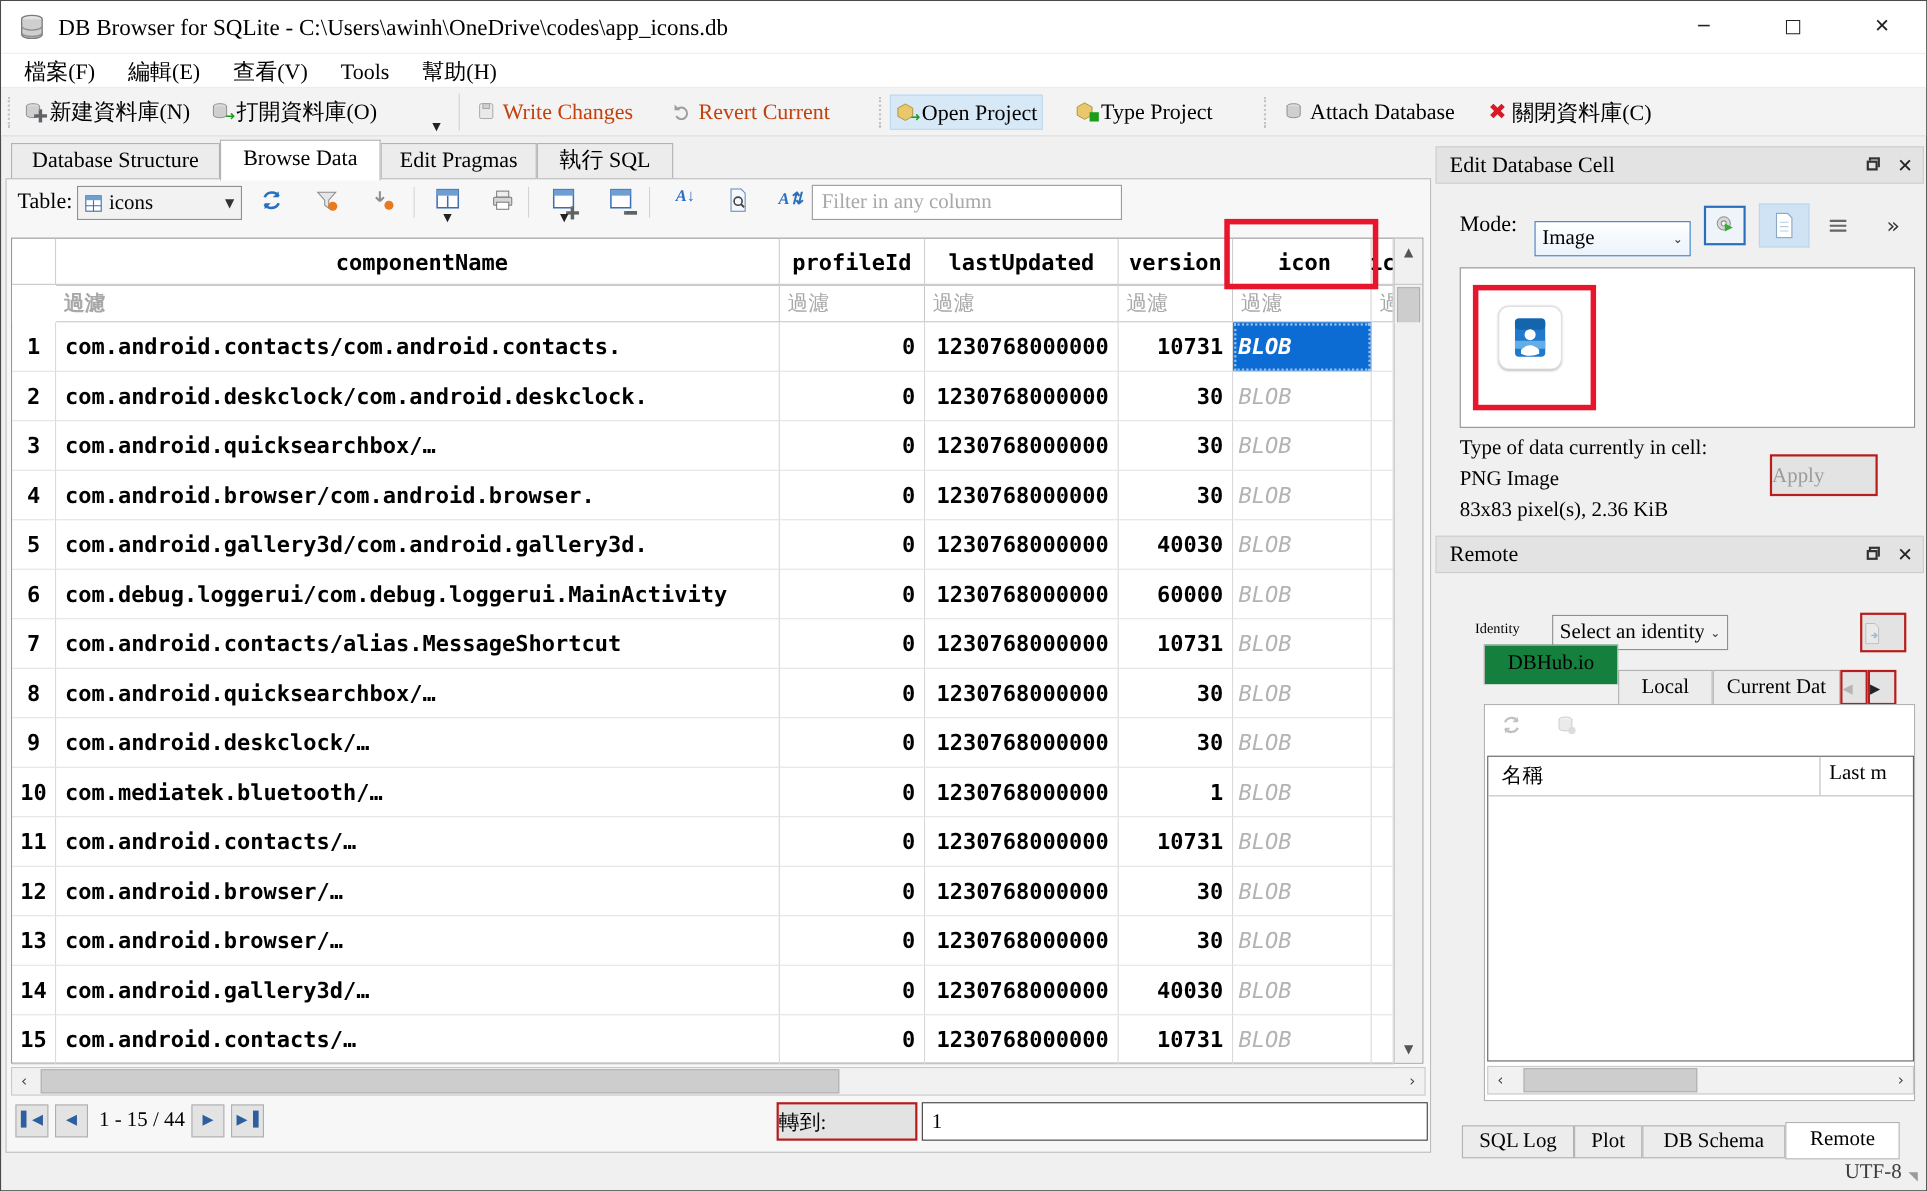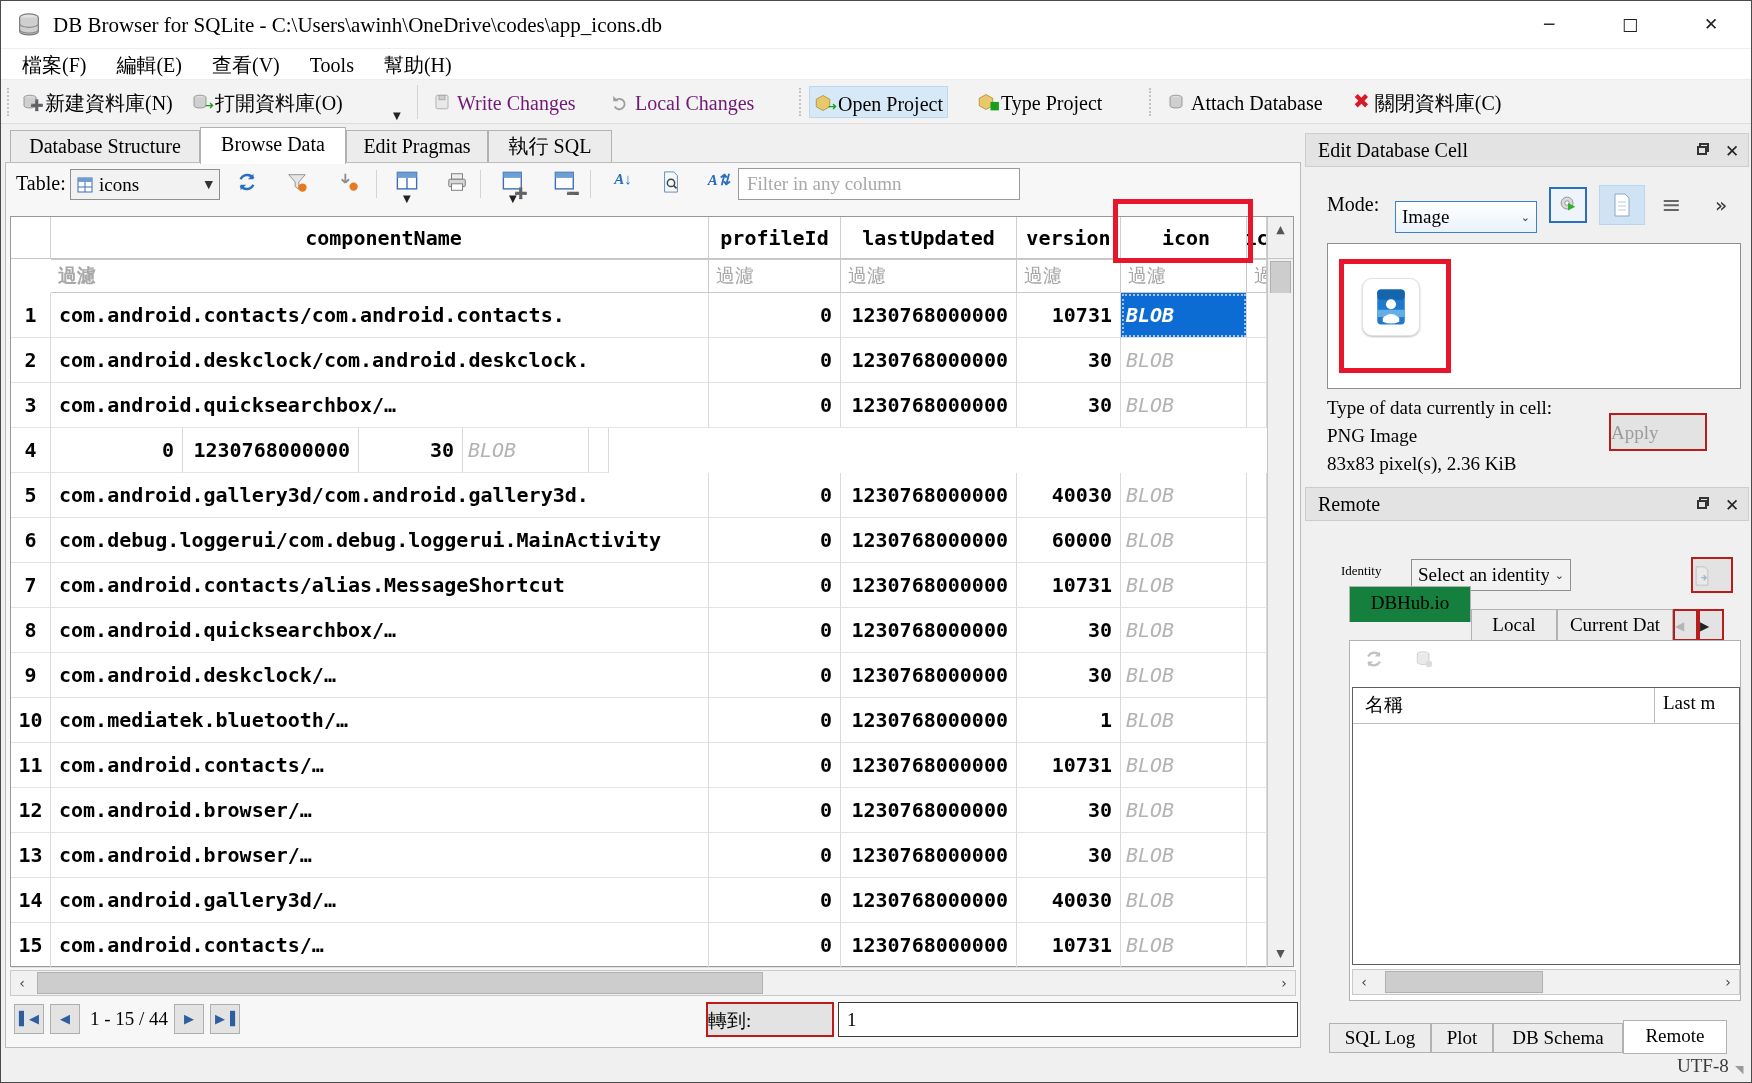--- a/index.html
+++ b/index.html
@@ -9,21 +9,21 @@
   .abs{position:absolute}
   
   .titlebar{left:0;top:0;width:1752px;height:48px;background:#fff;border-bottom:1px solid #eee}
   .title-text{left:52px;top:0;height:48px;line-height:48px;font-size:21px}
   .winbtn{top:0;width:44px;height:47px;text-align:center;line-height:47px;font-size:17px;color:#222;cursor:default;font-family:"DejaVu Sans",sans-serif}
   .menubar{left:0;top:48px;width:1752px;height:31px;background:#fff;border-bottom:1px solid #ececec;padding-left:8px}
   .menu-item{display:inline-block;padding:3px 13px 0 13px;font-size:20px;height:31px}
   .toolbar{left:0;top:79px;width:1752px;height:44px;background:#f3f3f3;border-bottom:1px solid #dcdcdc}
   .tbtn{position:absolute;top:6px;height:32px;line-height:30px;font-size:20px;white-space:nowrap;padding:0 4px}
   .tbtn .lab{vertical-align:middle}
-  .tbtn.disabled{color:#701a75}
+  .tbtn.disabled{color:#c2410c}
   .tbtn.hl{background:#d7e9f7;border:1px solid #bcd8ee}
   .tsep{position:absolute;top:5px;width:1px;height:34px;background:#d4d4d4}
   .thandle{position:absolute;top:8px;width:4px;height:28px;border-left:2px dotted #c3c3c3}
   .mi{display:inline-block;position:relative;width:20px;height:20px;vertical-align:-3px;margin-right:4px}
   .badge{position:absolute;font-size:11px;line-height:11px;font-weight:bold;font-family:"DejaVu Sans",sans-serif}
   .caret{position:absolute;font-size:10px;color:#222;font-family:"DejaVu Sans",sans-serif}
   
   .maintab{position:absolute;font-size:20px;text-align:center;border:1px solid #b2b2b2;background:#ececec;height:33px;line-height:31px;top:129px}
   .maintab.active{background:#fff;height:37px;line-height:33px;top:126px;border-bottom:none;z-index:3}
   
@@ -129,21 +129,21 @@
             <rect x="8" y="3" width="8" height="6" fill="#cfcfcf" stroke="#9d9d9d"></rect>
           </svg>
       </span><span class="lab">Write Changes</span>
     </div>
     <div class="tbtn disabled" style="left:606px">
       <span class="mi">
         <svg width="18" height="18" viewBox="0 0 24 24">
             <path d="M6 10 a7 7 0 1 1 -1 8" fill="none" stroke="#9d9d9d" stroke-width="2.4"></path>
             <path d="M3 4 v7 h7 z" fill="#9d9d9d"></path>
           </svg>
-      </span><span class="lab">Local Changes</span>
+      </span><span class="lab">Revert Current</span>
     </div>
     <span class="thandle" style="left:798px"></span>
     <div class="tbtn hl" style="left:808px">
       <span class="mi">
         <svg width="18" height="18" viewBox="0 0 24 24">
             <path d="M12 2 L21 7 V17 L12 22 L3 17 V7 Z" fill="#e9c86b" stroke="#a8862a"></path>
           </svg>
         <span class="badge" style="right:-3px;bottom:-2px;color:#1a9e1a">➜</span>
       </span><span class="lab">Open Project</span>
     </div>
@@ -304,20 +304,21 @@
     <div class="cell c-name">com.android.quicksearchbox/…</div>
     <div class="cell c-profile num">0</div>
     <div class="cell c-updated num">1230768000000</div>
     <div class="cell c-version num">30</div>
     <div class="cell c-icon blob">BLOB</div>
     <div class="cell c-part blob"></div>
   </div>
 
   <div class="grow">
     <div class="cell c-num">4</div>
+    <div class="cell c-name">com.android.browser/com.android.browser.</div>
     <div class="cell c-profile num">0</div>
     <div class="cell c-updated num">1230768000000</div>
     <div class="cell c-version num">30</div>
     <div class="cell c-icon blob">BLOB</div>
     <div class="cell c-part blob"></div>
   </div>
 
   <div class="grow">
     <div class="cell c-num">5</div>
     <div class="cell c-name">com.android.gallery3d/com.android.gallery3d.</div>

